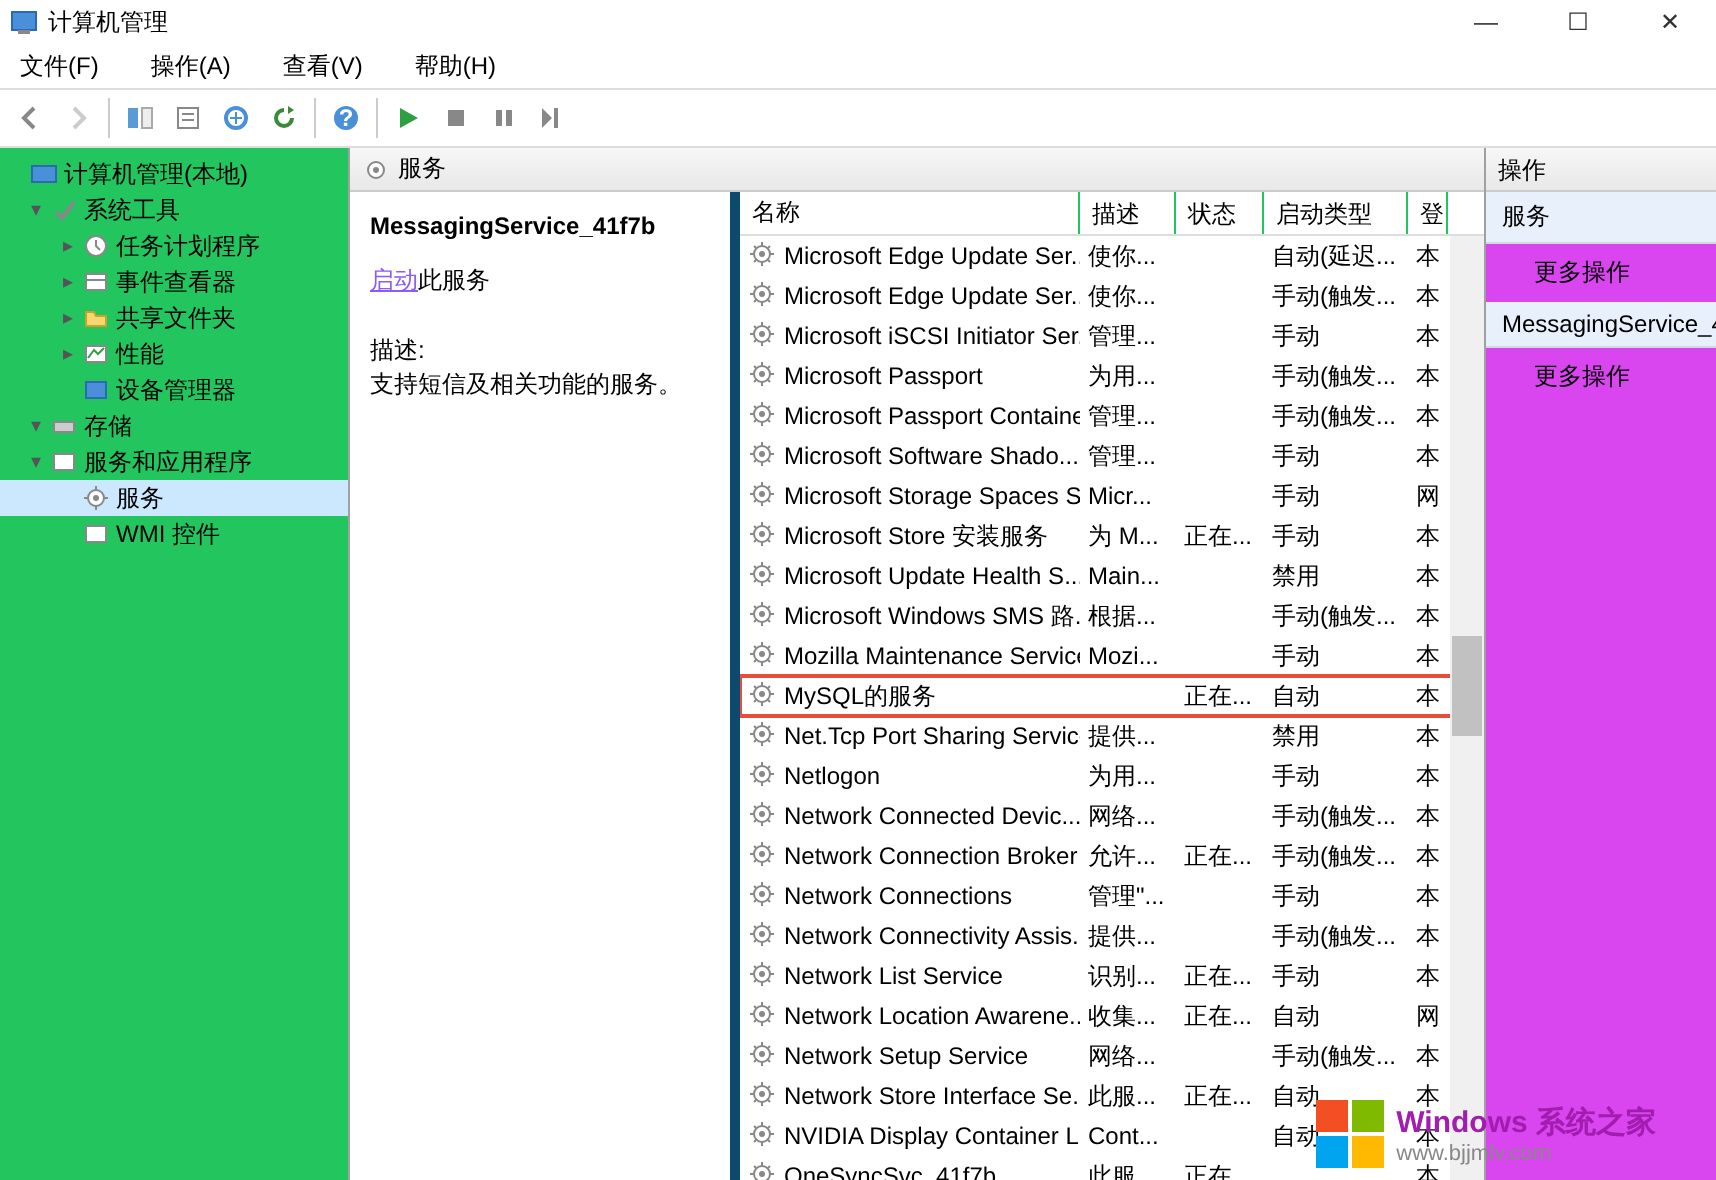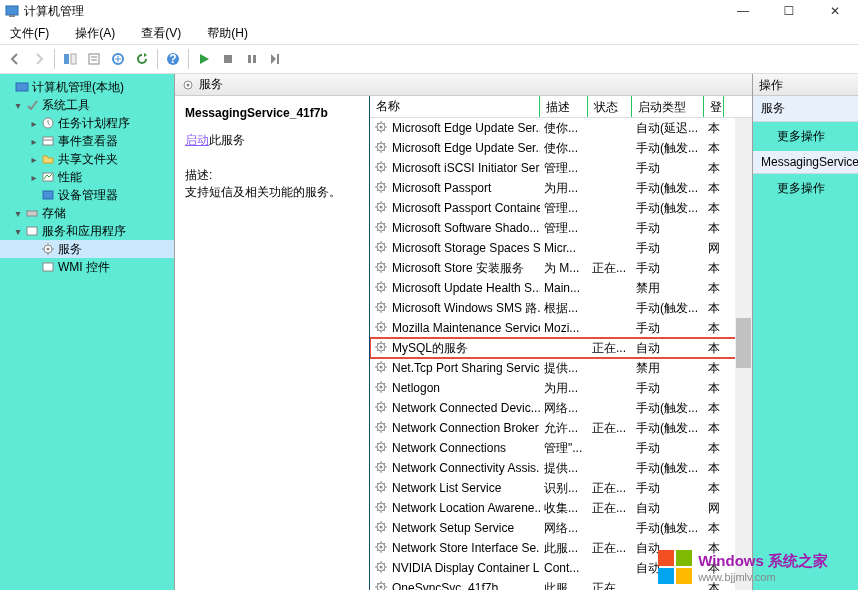--- a/index.html
+++ b/index.html
@@ -7,51 +7,51 @@
 .titlebar { height: 22px; display: flex; align-items: center; padding: 2px 4px; }
 .titlebar .icon { width: 16px; height: 16px; margin-right: 4px; display: inline-flex; }
 .win-controls { position: absolute; top: 0; right: 0; display: flex; }
 .win-controls div { width: 46px; height: 22px; display: flex; align-items: center; justify-content: center; color: #333; }
 .menubar { height: 22px; display: flex; align-items: center; padding: 0 4px; gap: 14px; }
 .menubar span { padding: 2px 6px; cursor: default; }
 .toolbar { height: 30px; border-top: 1px solid #ddd; border-bottom: 1px solid #ddd; display: flex; align-items: center; padding: 0 4px; gap: 2px; }
 .toolbar .btn { width: 22px; height: 22px; display: flex; align-items: center; justify-content: center; border: 1px solid transparent; }
 .toolbar .sep { width: 1px; height: 20px; background: #ccc; margin: 0 2px; }
 .main { display: flex; height: calc(100% - 74px); }
-.tree-pane { width: 175px; border-right: 1px solid #a0a0a0; overflow: auto; padding: 4px 0; background: #5eead4; }
+.tree-pane { width: 175px; border-right: 1px solid #a0a0a0; overflow: auto; padding: 4px 0; background: #22c55e; }
 .tree-item { display: flex; align-items: center; height: 18px; padding-right: 4px; white-space: nowrap; }
 .tree-item .exp { width: 12px; text-align: center; color: #555; font-size: 10px; cursor: pointer; }
 .tree-item .ticon { width: 16px; height: 16px; display: inline-flex; align-items: center; justify-content: center; margin-right: 2px; }
 .tree-item.selected { background: #cce8ff; }
 .tree-item.l0 { padding-left: 2px; }
 .tree-item.l1 { padding-left: 12px; }
 .tree-item.l2 { padding-left: 28px; }
 .center-pane { flex: 1; display: flex; flex-direction: column; border-right: 1px solid #a0a0a0; }
 .center-header { height: 22px; background: linear-gradient(#f7f7f7, #e8e8e8); border-bottom: 1px solid #ccc; display: flex; align-items: center; padding: 0 6px; gap: 4px; }
 .center-body { flex: 1; display: flex; overflow: hidden; }
-.detail-col { width: 195px; padding: 10px; border-right: 1px solid #0c4a6e; overflow: auto; }
+.detail-col { width: 195px; padding: 10px; border-right: 5px solid #0c4a6e; overflow: auto; }
 .detail-col .svc-name { font-weight: bold; margin-bottom: 12px; }
 .detail-col .link { color: #8b5cf6; text-decoration: underline; cursor: pointer; }
 .detail-col .desc-label { margin-top: 18px; }
 .list-col { flex: 1; position: relative; overflow: hidden; }
 .list-header { display: flex; height: 22px; background: #fff; border-bottom: 1px solid #ddd; }
 .list-header .col { padding: 3px 6px; border-right: 1px solid #22c55e; overflow: hidden; white-space: nowrap; }
 .list-body { overflow-y: scroll; height: calc(100% - 22px); }
 .list-row { display: flex; height: 20px; align-items: center; }
 .list-row .cell { padding: 0 4px; overflow: hidden; white-space: nowrap; text-overflow: ellipsis; }
 .list-row .gearicon { width: 16px; height: 16px; margin-right: 2px; flex-shrink: 0; }
 .list-row.highlighted { outline: 2px solid #e74c3c; outline-offset: -1px; }
 .col-name { width: 170px; display: flex; align-items: center; }
 .col-desc { width: 48px; }
 .col-status { width: 44px; }
 .col-start { width: 72px; }
 .col-logon { width: 20px; }
 .scrollbar-track { position: absolute; right: 0; top: 22px; bottom: 0; width: 17px; background: #f0f0f0; }
 .scrollbar-thumb { position: absolute; left: 1px; right: 1px; top: 200px; height: 50px; background: #c1c1c1; }
-.actions-pane { width: 105px; background: #5eead4; overflow: auto; }
+.actions-pane { width: 115px; background: #d946ef; overflow: auto; }
 .actions-header { height: 22px; background: linear-gradient(#f7f7f7, #e8e8e8); border-bottom: 1px solid #ccc; padding: 3px 6px; }
 .actions-section { background: #e8f0fb; padding: 4px 8px; border-bottom: 1px solid #d0d8e0; overflow: hidden; white-space: nowrap; }
 .actions-item { padding: 6px 8px 6px 24px; cursor: pointer; white-space: nowrap; overflow: hidden; border-radius: 14px; }
 .watermark { position: absolute; right: 30px; bottom: 6px; display: flex; align-items: center; gap: 6px; }
 .watermark .logo-sq { width: 34px; height: 34px; display: grid; grid-template: 1fr 1fr / 1fr 1fr; gap: 2px; transform: rotate(0deg); }
 .watermark .logo-sq div:nth-child(1){background:#f25022;} .watermark .logo-sq div:nth-child(2){background:#7fba00;} .watermark .logo-sq div:nth-child(3){background:#00a4ef;} .watermark .logo-sq div:nth-child(4){background:#ffb900;}
 .watermark .wt { font-size: 15px; color: #a21caf; font-weight: bold; }
 .watermark .wb { font-size: 11px; color: #888; }
 svg { display: block; }
 </style>

